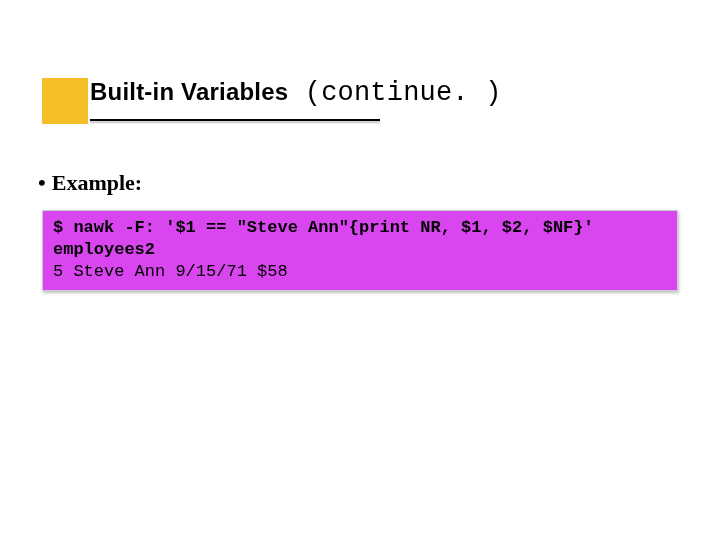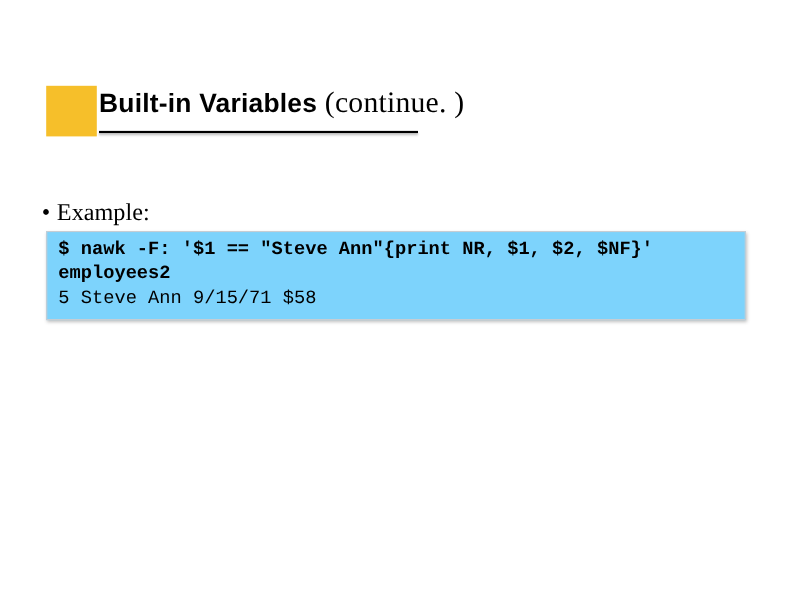--- a/index.html
+++ b/index.html
@@ -31,52 +31,53 @@
     left: 90px;
     top: 78px;
   }
   .title-strong {
     font-family: Verdana, Geneva, Tahoma, sans-serif;
     font-weight: 700;
     font-size: 24px;
     letter-spacing: 0.2px;
   }
   .title-light {
-    font-family: Liberation Serif, serif;
+    font-family: Liberation Mono, monospace;
     font-weight: 400;
     font-size: 27px;
     letter-spacing: 0.2px;
   }
   .title-underline {
     position: absolute;
     left: 90px;
     top: 119px;
     height: 2px;
     width: 290px;
     background: #000;
     box-shadow: 0 2px 2px rgba(0,0,0,0.25);
   }
   .bullet-row {
     position: absolute;
     left: 38px;
-    top: 180px;
+    top: 170px;
     font-size: 22px;
+    font-weight: bold;
   }
   .bullet-dot {
     display: inline-block;
     margin-right: 6px;
   }
   .code-box {
     position: absolute;
     left: 42px;
     top: 210px;
     width: 636px;
     box-sizing: border-box;
     padding: 6px 10px 8px 10px;
-    background: #7dd3fc;
+    background: #d946ef;
     border: 1px solid #c7cdd3;
     box-shadow: 1px 2px 3px rgba(0,0,0,0.25);
     font-family: "Courier New", Courier, monospace;
     font-size: 17px;
     line-height: 1.28;
     white-space: pre-wrap;
   }
   .code-bold {
     font-weight: 700;
   }

